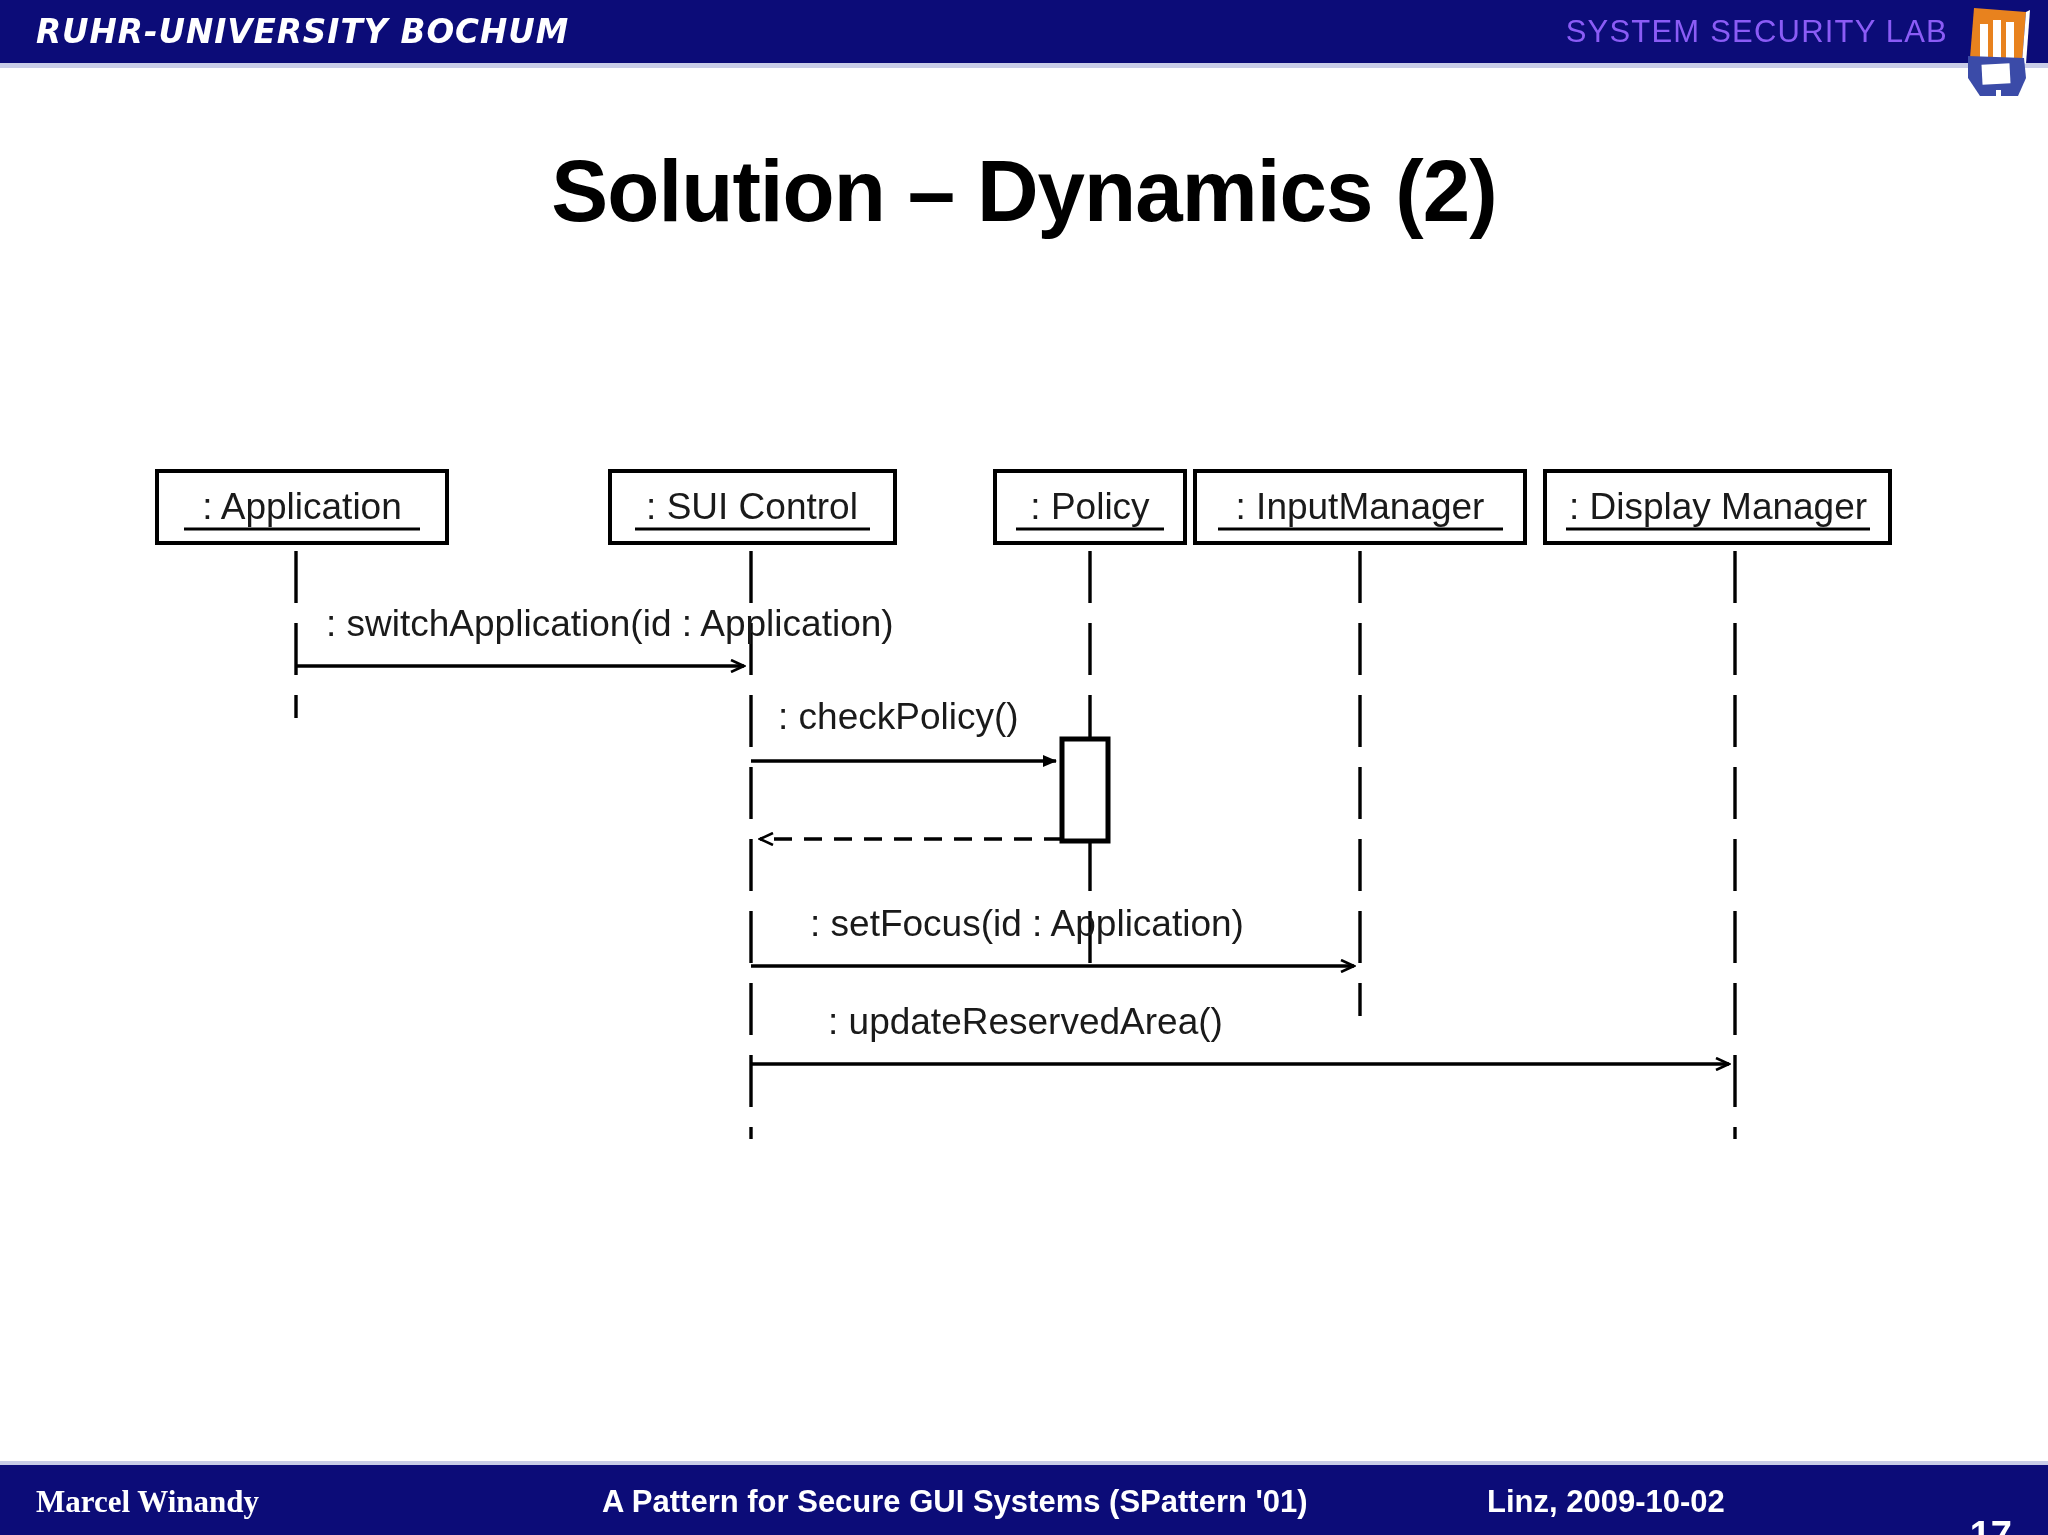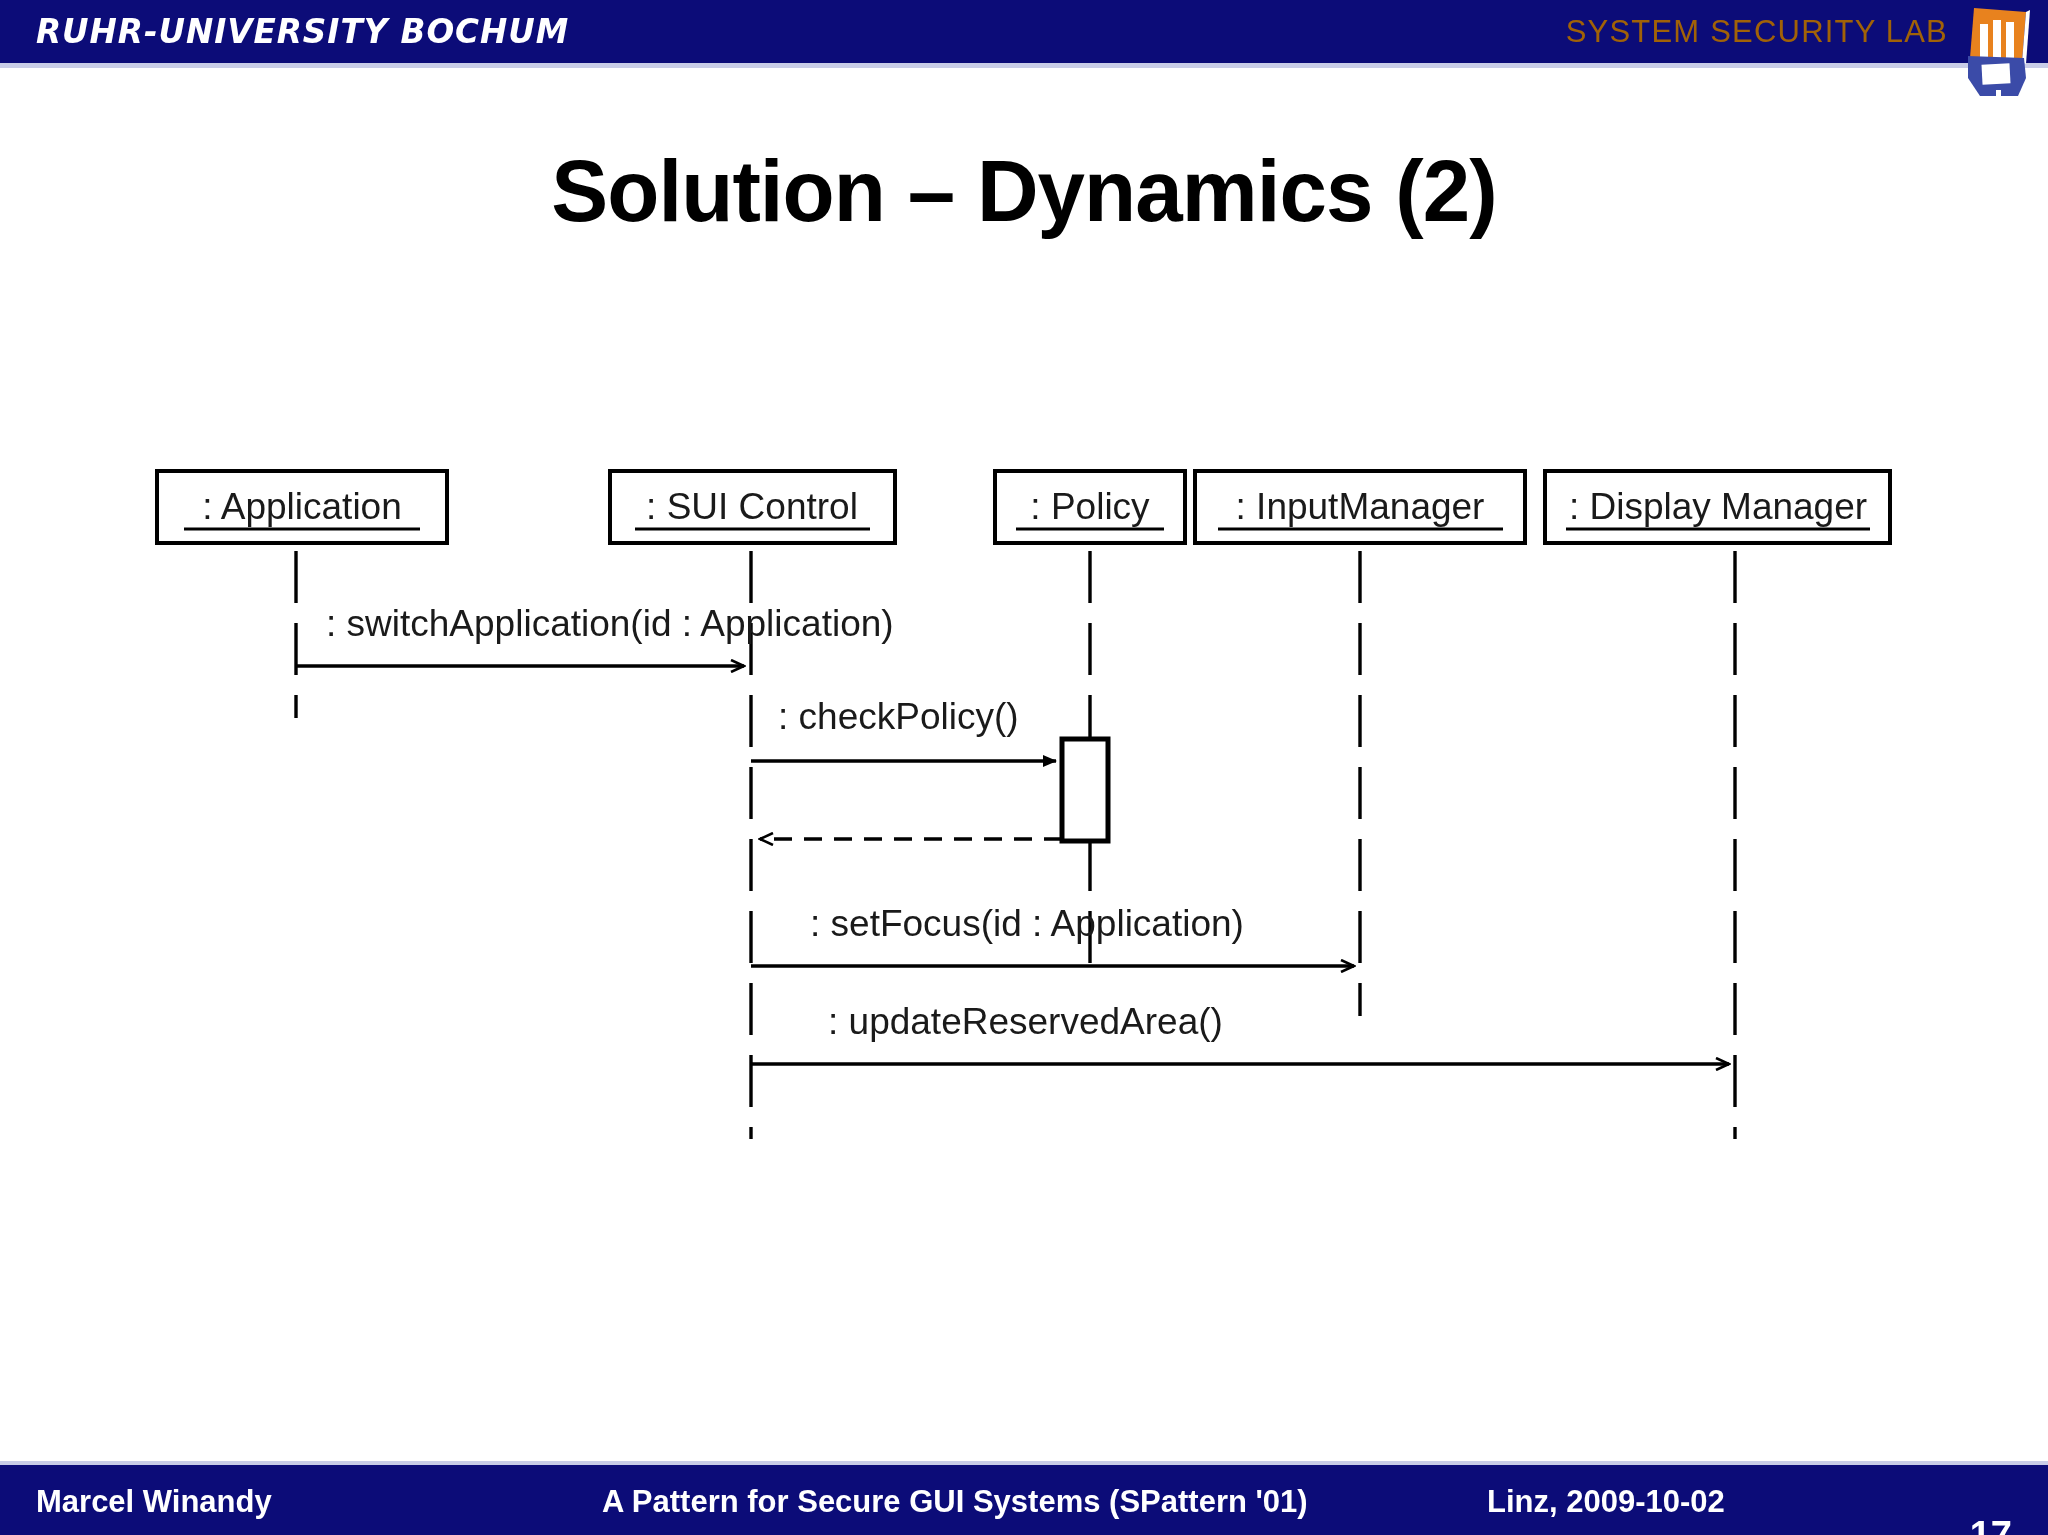--- a/index.html
+++ b/index.html
@@ -44,21 +44,21 @@
     font-style: italic;
     letter-spacing: 1.0px;
     font-family: "DejaVu Sans", sans-serif;
     transform: scaleX(0.96);
     transform-origin: left center;
     white-space: nowrap;
   }
   #lab-name {
     position: absolute;
     right: 100px; top: 14px;
-    color: #a16207;
+    color: #8b5cf6;
     font-size: 31px;
     font-weight: normal;
     letter-spacing: 1.2px;
     font-family: "Liberation Sans", sans-serif;
     white-space: nowrap;
   }
 
   
   #logo {
     position: absolute;
@@ -116,21 +116,21 @@
     background: #0C0C78;
   }
   .footer-txt {
     position: absolute;
     color: #ffffff;
     font-family: "Liberation Sans", sans-serif;
     font-size: 31px;
     font-weight: bold;
     white-space: nowrap;
   }
-  #footer-author { left: 36px;  top: 1484px; }
+  #footer-author { left: 36px;  top: 1484px; font-family: Liberation Serif, serif; }
   #footer-center { left: 602px; top: 1484px; }
   #footer-place  { left: 1487px; top: 1484px; }
   #footer-page   { right: 36px; top: 1514px; font-size: 38px; }
 </style>
 </head>
 <body>
 
 <div id="slide">
 
   <div id="header-bar"></div>

